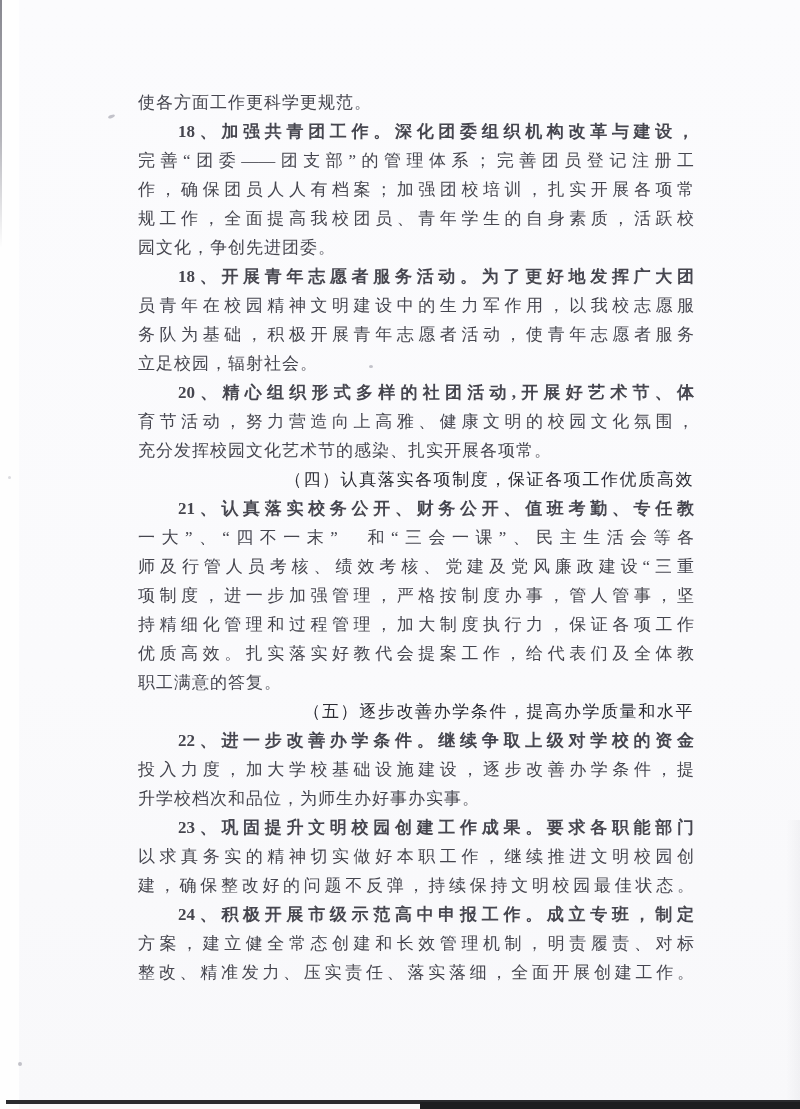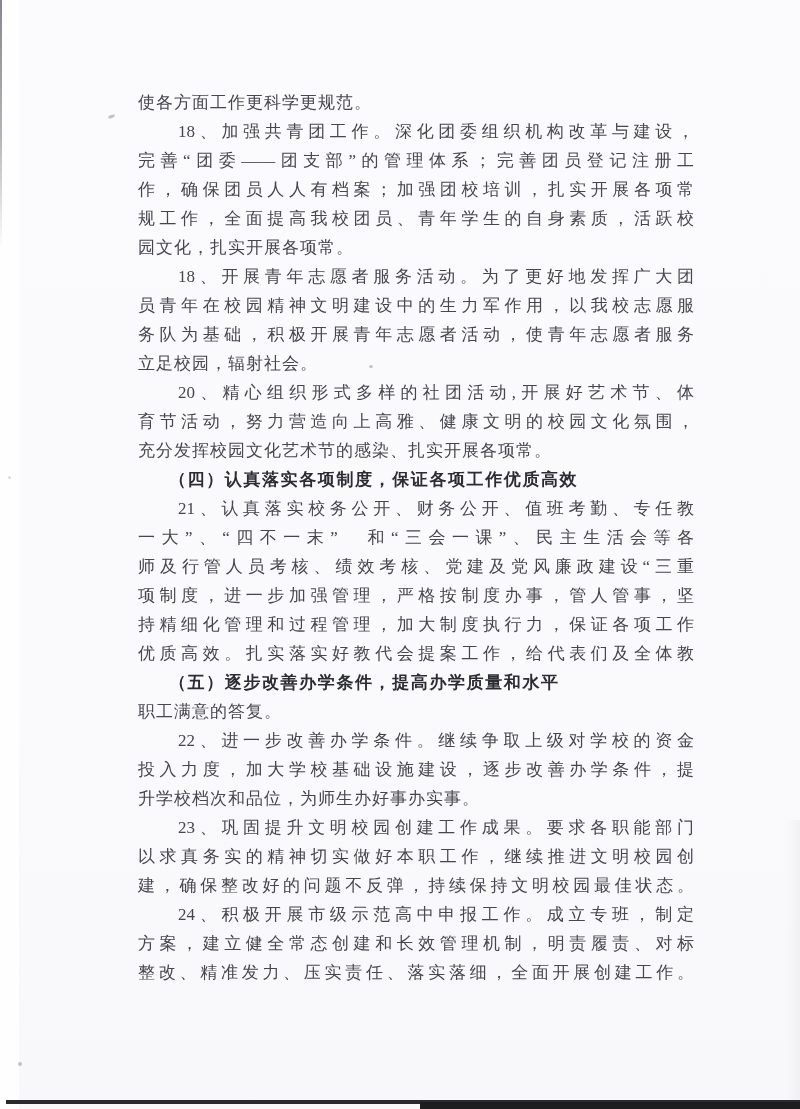--- a/index.html
+++ b/index.html
@@ -53,27 +53,28 @@
     white-space: nowrap;
     overflow: visible;
   }
   .line.fill {
     white-space: normal;
     text-align: justify;
     text-align-last: justify;
     letter-spacing: 0;
     overflow: hidden;
   }
-  .line.paragraph-start { padding-left: 40px; }
+  .line.paragraph-start { padding-left: 40px; font-weight: bold; }
   .line.paragraph-start.fill { padding-left: 40px; width: 516px; }
   .line.heading {
     padding-left: 31px;
-    font-weight: bold;
+    font-weight: normal;
     color: #2c2c34;
     letter-spacing: 1.6px;
+    text-align: right;
   }
   .scan-bottom-line {
     position: absolute;
     left: 6px;
     top: 1100px;
     width: 794px;
     height: 4px;
     background: #2a2a2e;
   }
   .scan-bottom-block {
@@ -101,37 +102,37 @@
   <div class="left-margin-strip"></div>
   <div class="scan-left-edge-line"></div>
   <div class="right-edge-shade"></div>
 
   <div class="text-block">
       <div class="line continuation">使各方面工作更科学更规范。</div>
       <div class="line paragraph-start fill">18、加强共青团工作。深化团委组织机构改革与建设，</div>
       <div class="line continuation fill">完善“团委——团支部”的管理体系；完善团员登记注册工</div>
       <div class="line continuation fill">作，确保团员人人有档案；加强团校培训，扎实开展各项常</div>
       <div class="line continuation fill">规工作，全面提高我校团员、青年学生的自身素质，活跃校</div>
-      <div class="line continuation">园文化，扎实开展各项常。</div>
+      <div class="line continuation">园文化，争创先进团委。</div>
       <div class="line paragraph-start fill">18、开展青年志愿者服务活动。为了更好地发挥广大团</div>
       <div class="line continuation fill">员青年在校园精神文明建设中的生力军作用，以我校志愿服</div>
       <div class="line continuation fill">务队为基础，积极开展青年志愿者活动，使青年志愿者服务</div>
       <div class="line continuation">立足校园，辐射社会。</div>
       <div class="line paragraph-start fill">20、精心组织形式多样的社团活动,开展好艺术节、体</div>
       <div class="line continuation fill">育节活动，努力营造向上高雅、健康文明的校园文化氛围，</div>
       <div class="line continuation">充分发挥校园文化艺术节的感染、扎实开展各项常。</div>
       <div class="line heading">（四）认真落实各项制度，保证各项工作优质高效</div>
       <div class="line paragraph-start fill">21、认真落实校务公开、财务公开、值班考勤、专任教</div>
       <div class="line continuation fill">一大”、“四不一末”　和“三会一课”、民主生活会等各</div>
       <div class="line continuation fill">师及行管人员考核、绩效考核、党建及党风廉政建设“三重</div>
       <div class="line continuation fill">项制度，进一步加强管理，严格按制度办事，管人管事，坚</div>
       <div class="line continuation fill">持精细化管理和过程管理，加大制度执行力，保证各项工作</div>
       <div class="line continuation fill">优质高效。扎实落实好教代会提案工作，给代表们及全体教</div>
+      <div class="line continuation">职工满意的答复。</div>
       <div class="line heading">（五）逐步改善办学条件，提高办学质量和水平</div>
-      <div class="line continuation">职工满意的答复。</div>
       <div class="line paragraph-start fill">22、进一步改善办学条件。继续争取上级对学校的资金</div>
       <div class="line continuation fill">投入力度，加大学校基础设施建设，逐步改善办学条件，提</div>
       <div class="line continuation">升学校档次和品位，为师生办好事办实事。</div>
       <div class="line paragraph-start fill">23、巩固提升文明校园创建工作成果。要求各职能部门</div>
       <div class="line continuation fill">以求真务实的精神切实做好本职工作，继续推进文明校园创</div>
       <div class="line continuation fill">建，确保整改好的问题不反弹，持续保持文明校园最佳状态。</div>
       <div class="line paragraph-start fill">24、积极开展市级示范高中申报工作。成立专班，制定</div>
       <div class="line continuation fill">方案，建立健全常态创建和长效管理机制，明责履责、对标</div>
       <div class="line continuation fill">整改、精准发力、压实责任、落实落细，全面开展创建工作。</div>
     </div>

